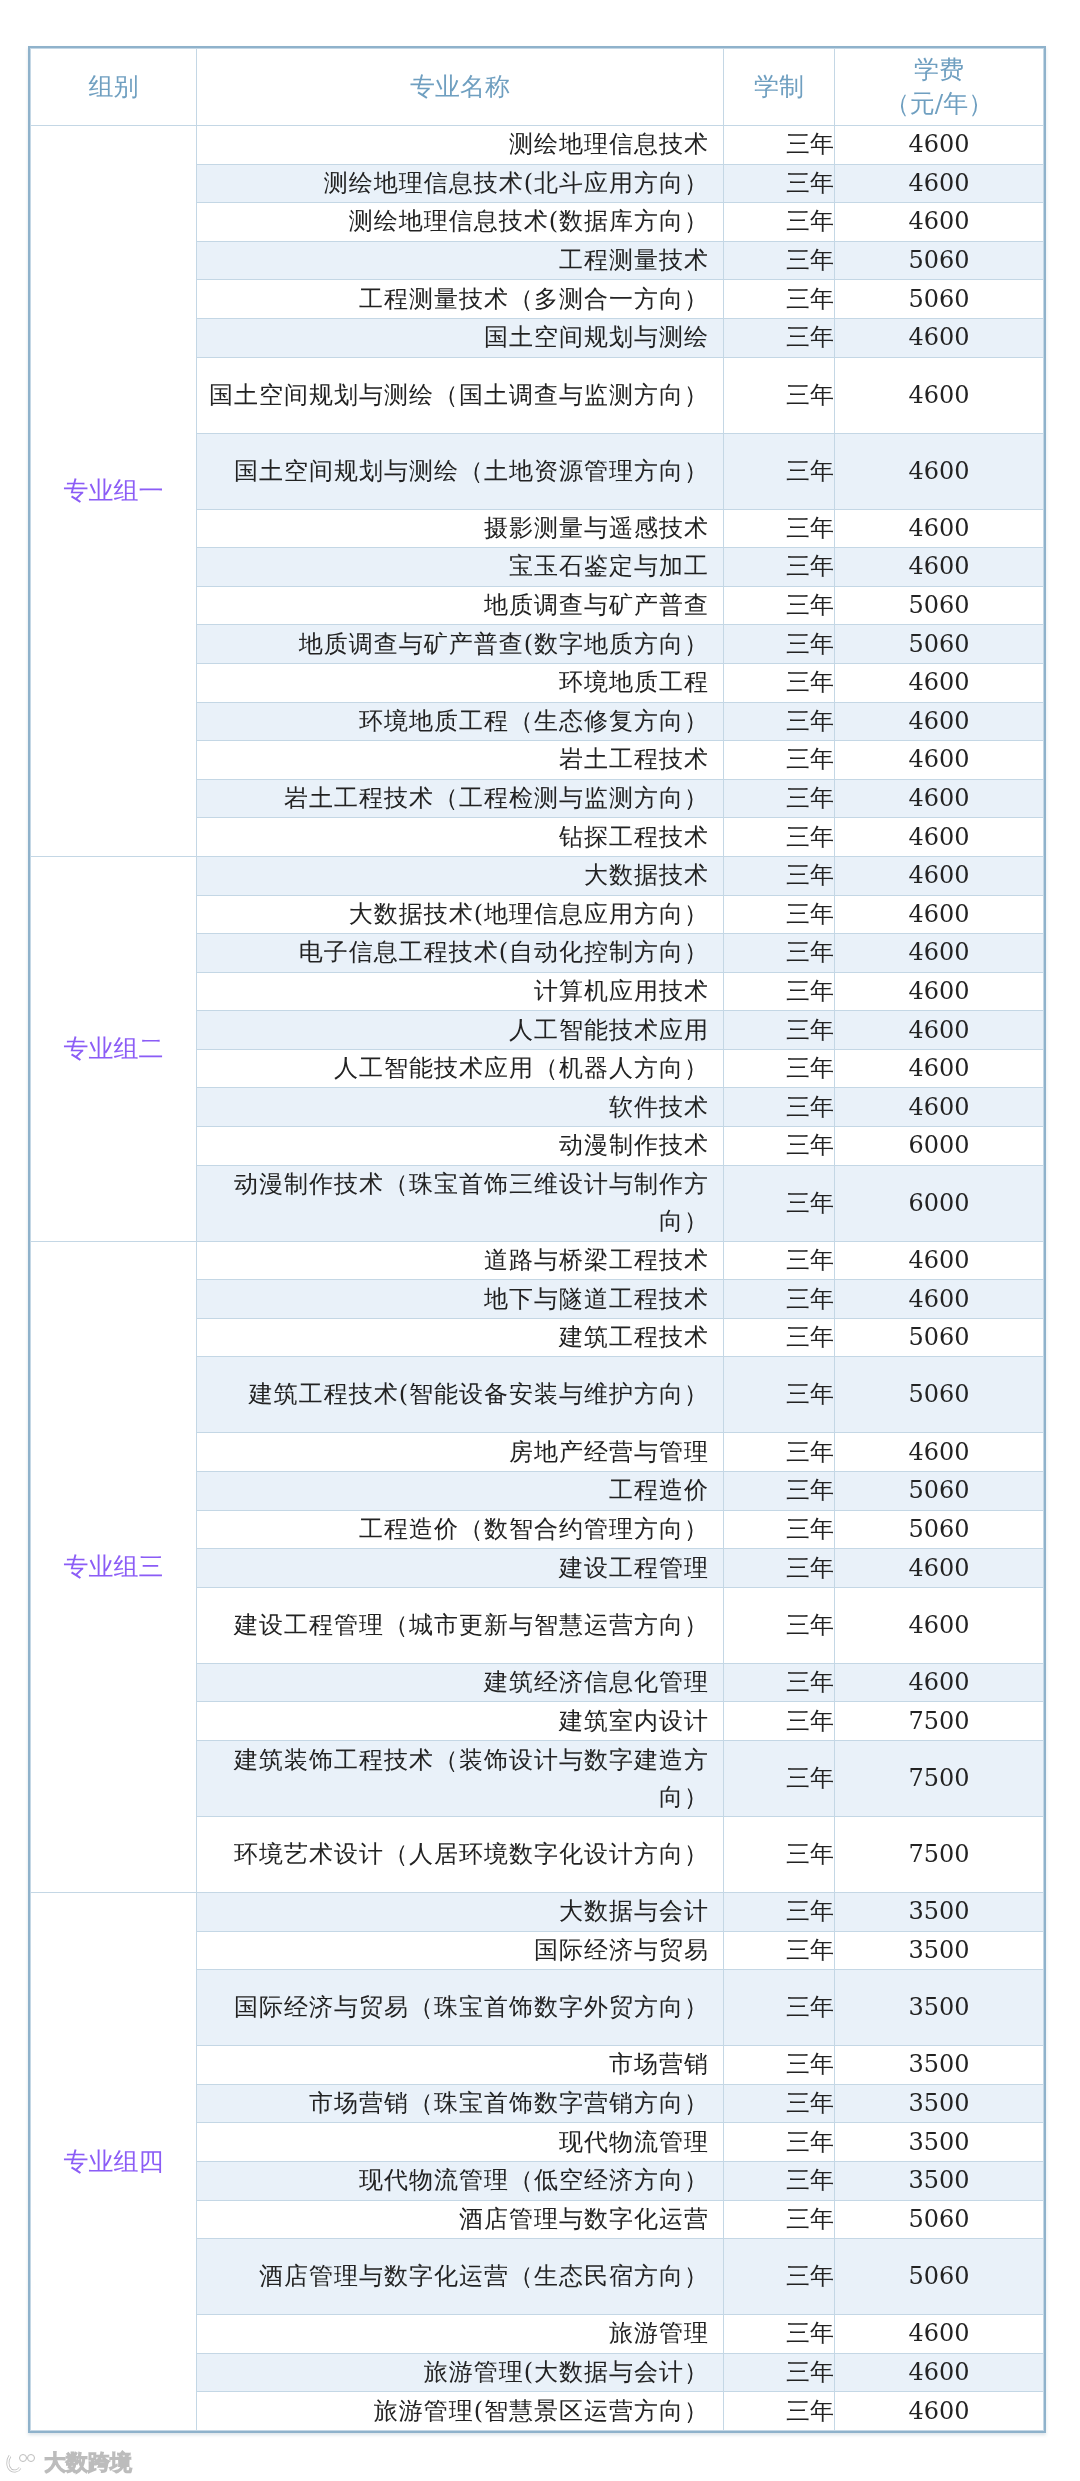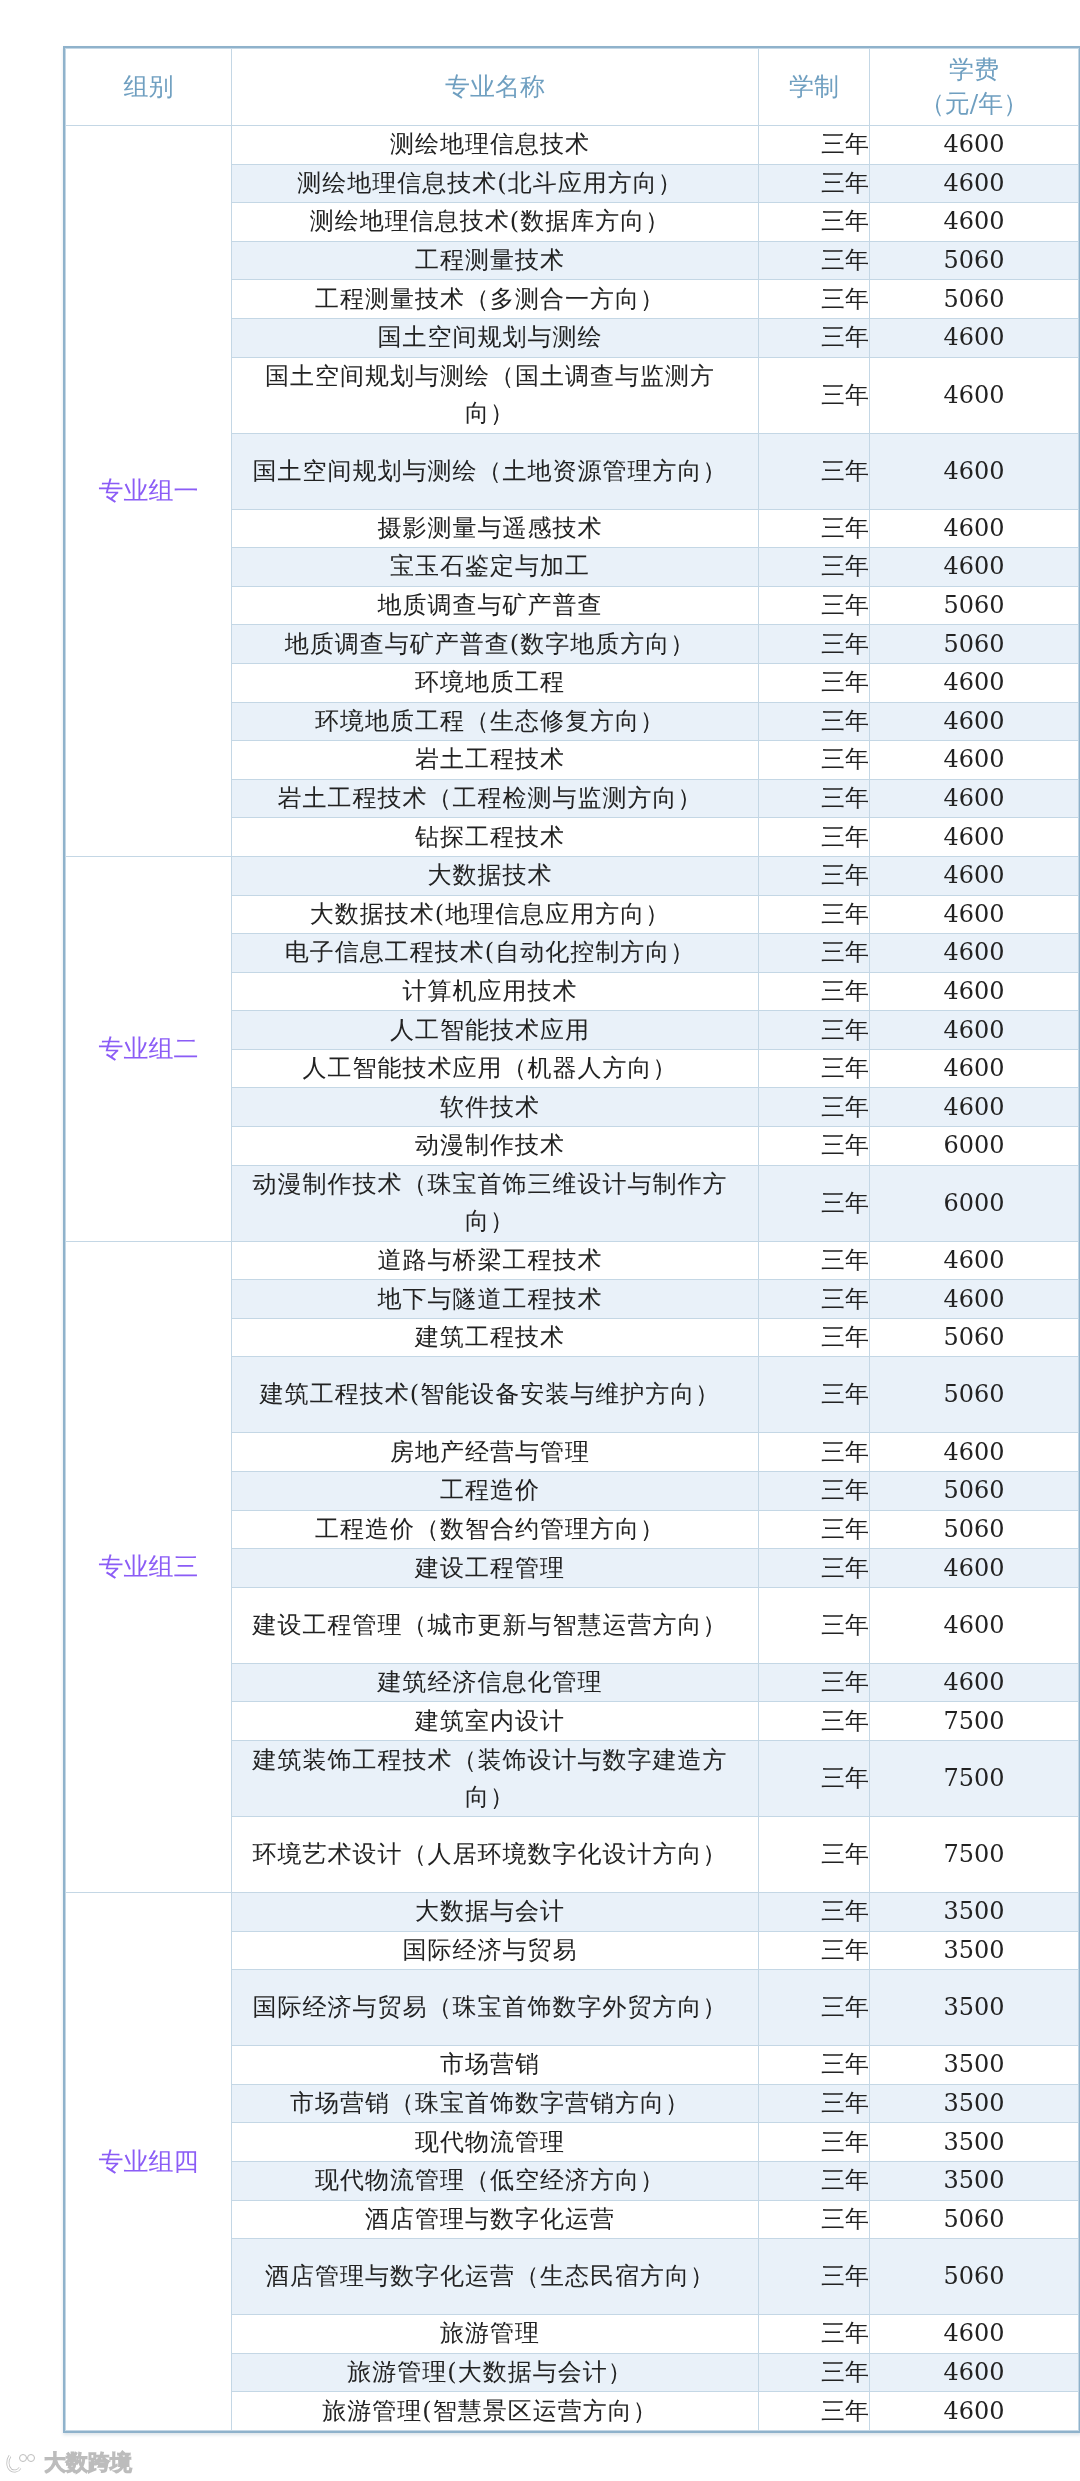--- a/index.html
+++ b/index.html
@@ -16,21 +16,20 @@
     color: #222222;
   }
   .table-wrap {
     position: absolute;
     left: 28px;
     top: 46px;
     width: 1018px;
     border: 2px solid #8fb2cb;
     box-sizing: border-box;
     box-shadow: 0 2px 3px rgba(120,150,170,0.25);
-    margin-left: 35px;
   }
   table {
     border-collapse: collapse;
     width: 100%;
     table-layout: fixed;
   }
   col.c-group { width: 166px; }
   col.c-name  { width: 527px; }
   col.c-dur   { width: 111px; }
   col.c-fee   { width: auto; }
@@ -59,22 +58,22 @@
   tr.alt td.cell-fee { background: #e9f1f9; }
   td.cell-group {
     background: #ffffff;
     color: #8b5cf6;
     text-align: center;
     vertical-align: middle;
     font-size: 25px;
   }
   td.cell-name {
     padding-left: 12px;
-    padding-right: 22px;
-    text-align: center;
+    padding-right: 14px;
+    text-align: right;
     vertical-align: middle;
     letter-spacing: 1px;
   }
   td.cell-dur {
     text-align: right;
     vertical-align: middle;
   }
   td.cell-fee {
     text-align: center;
     vertical-align: middle;

